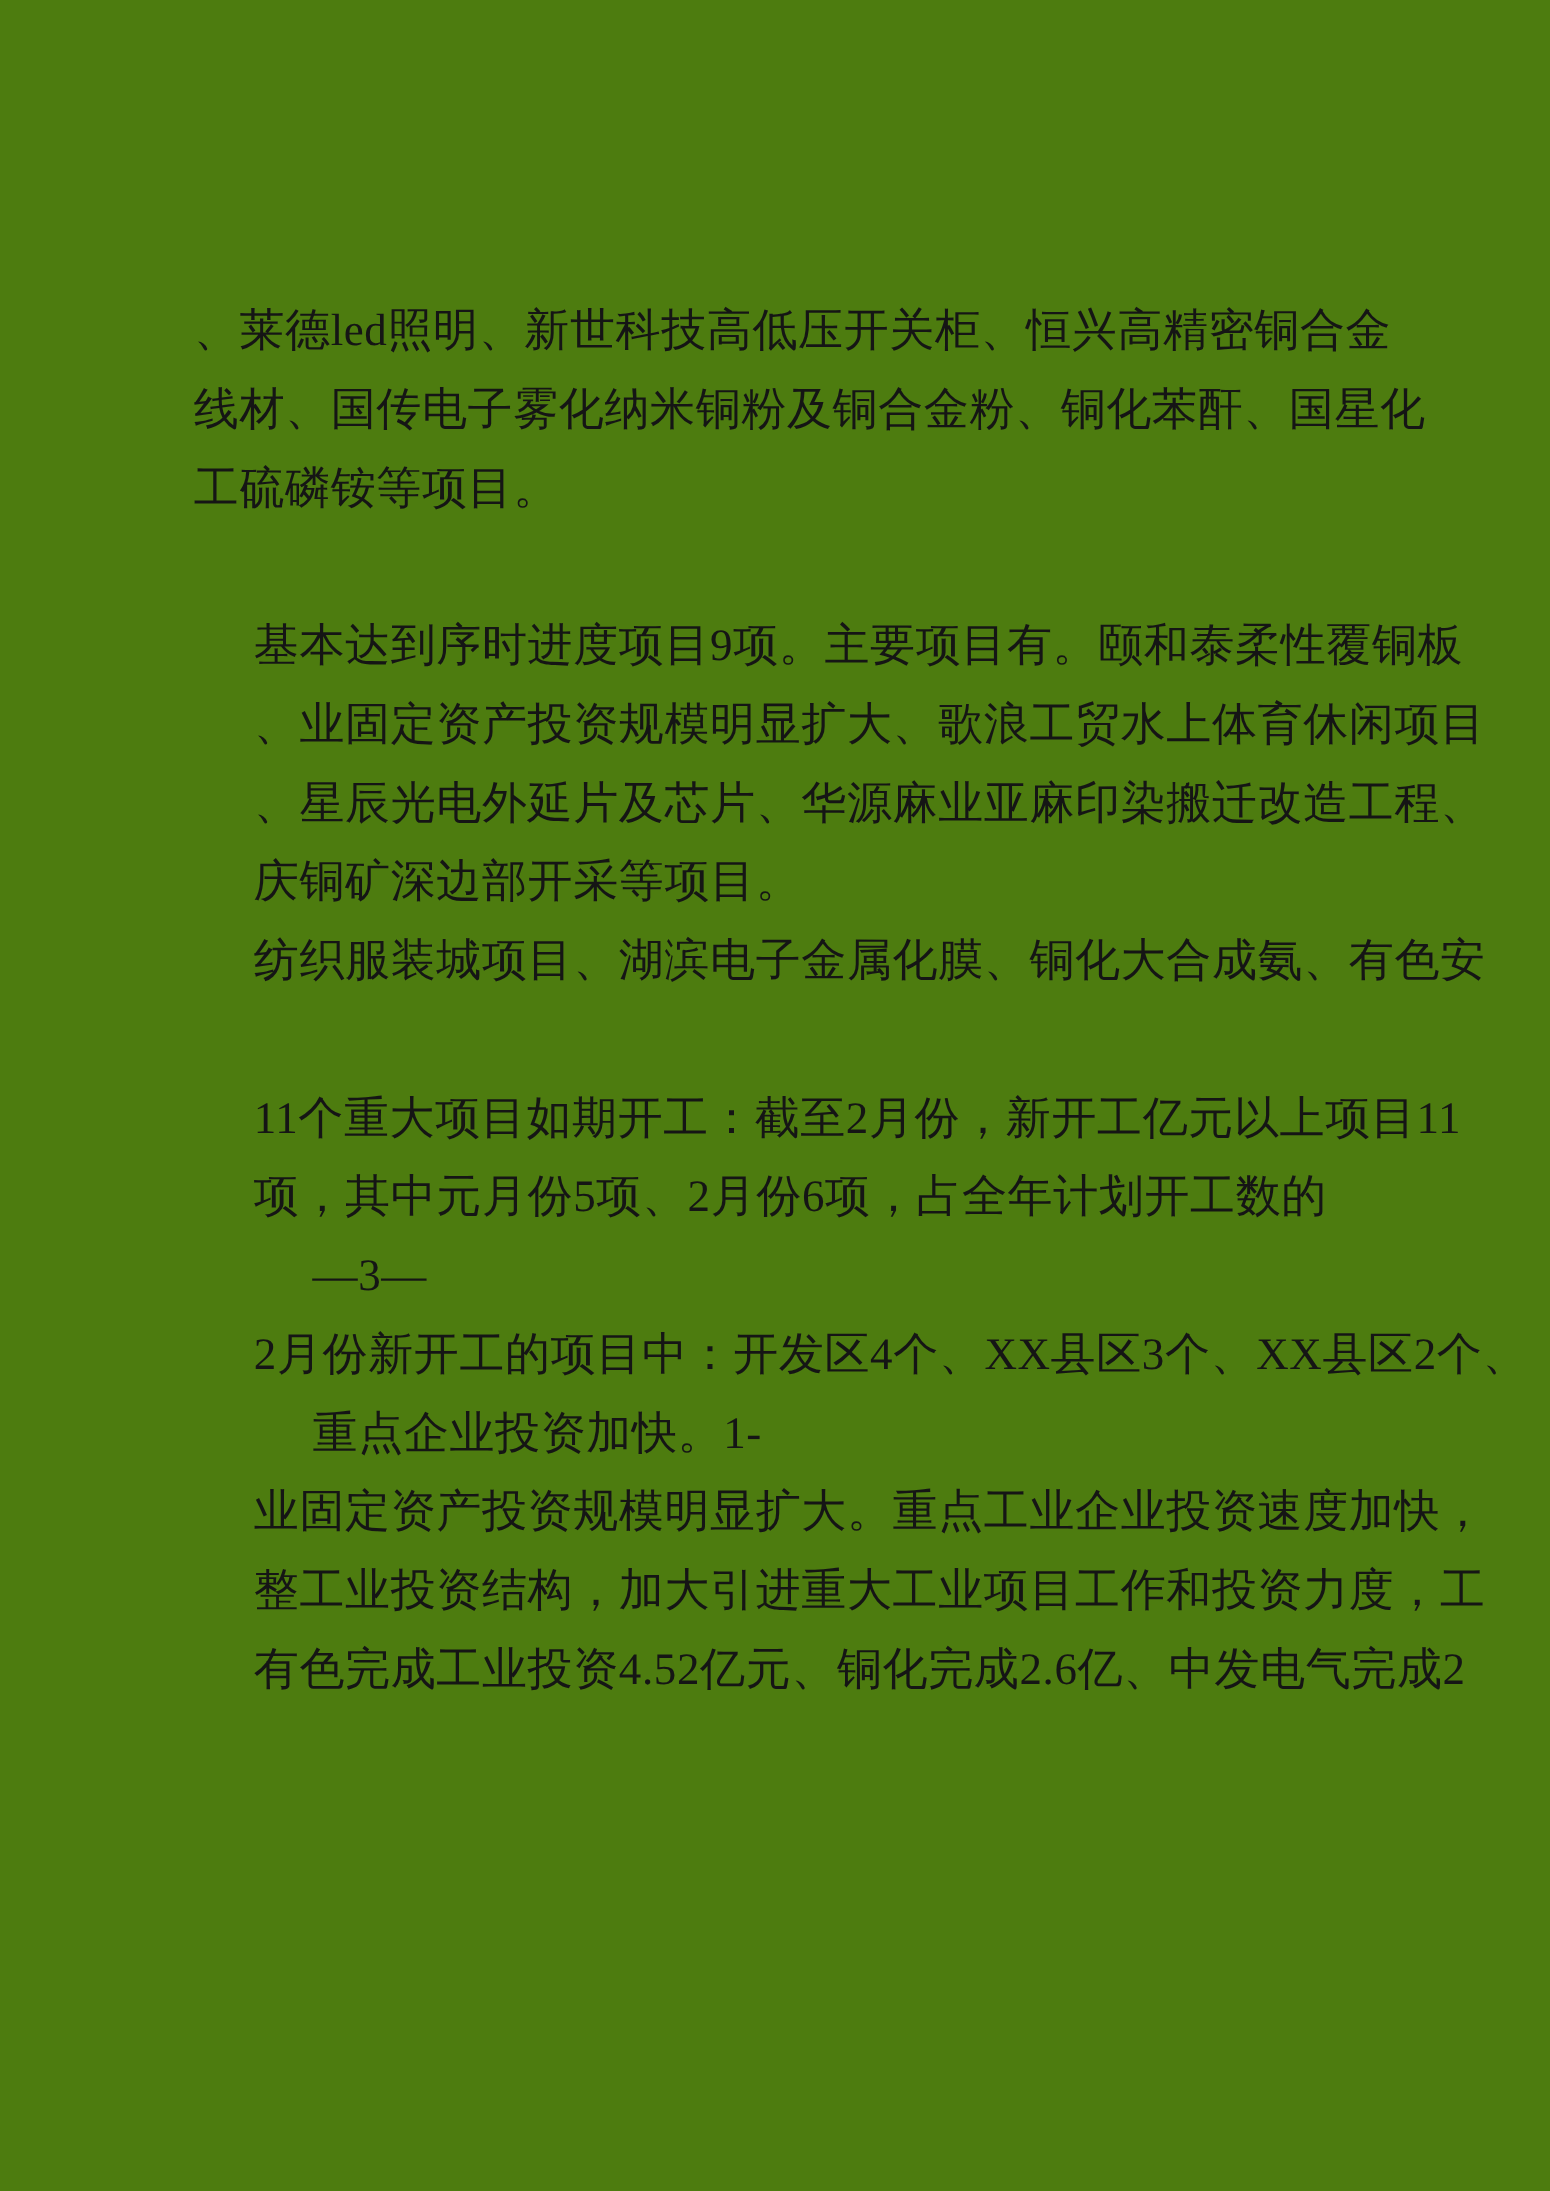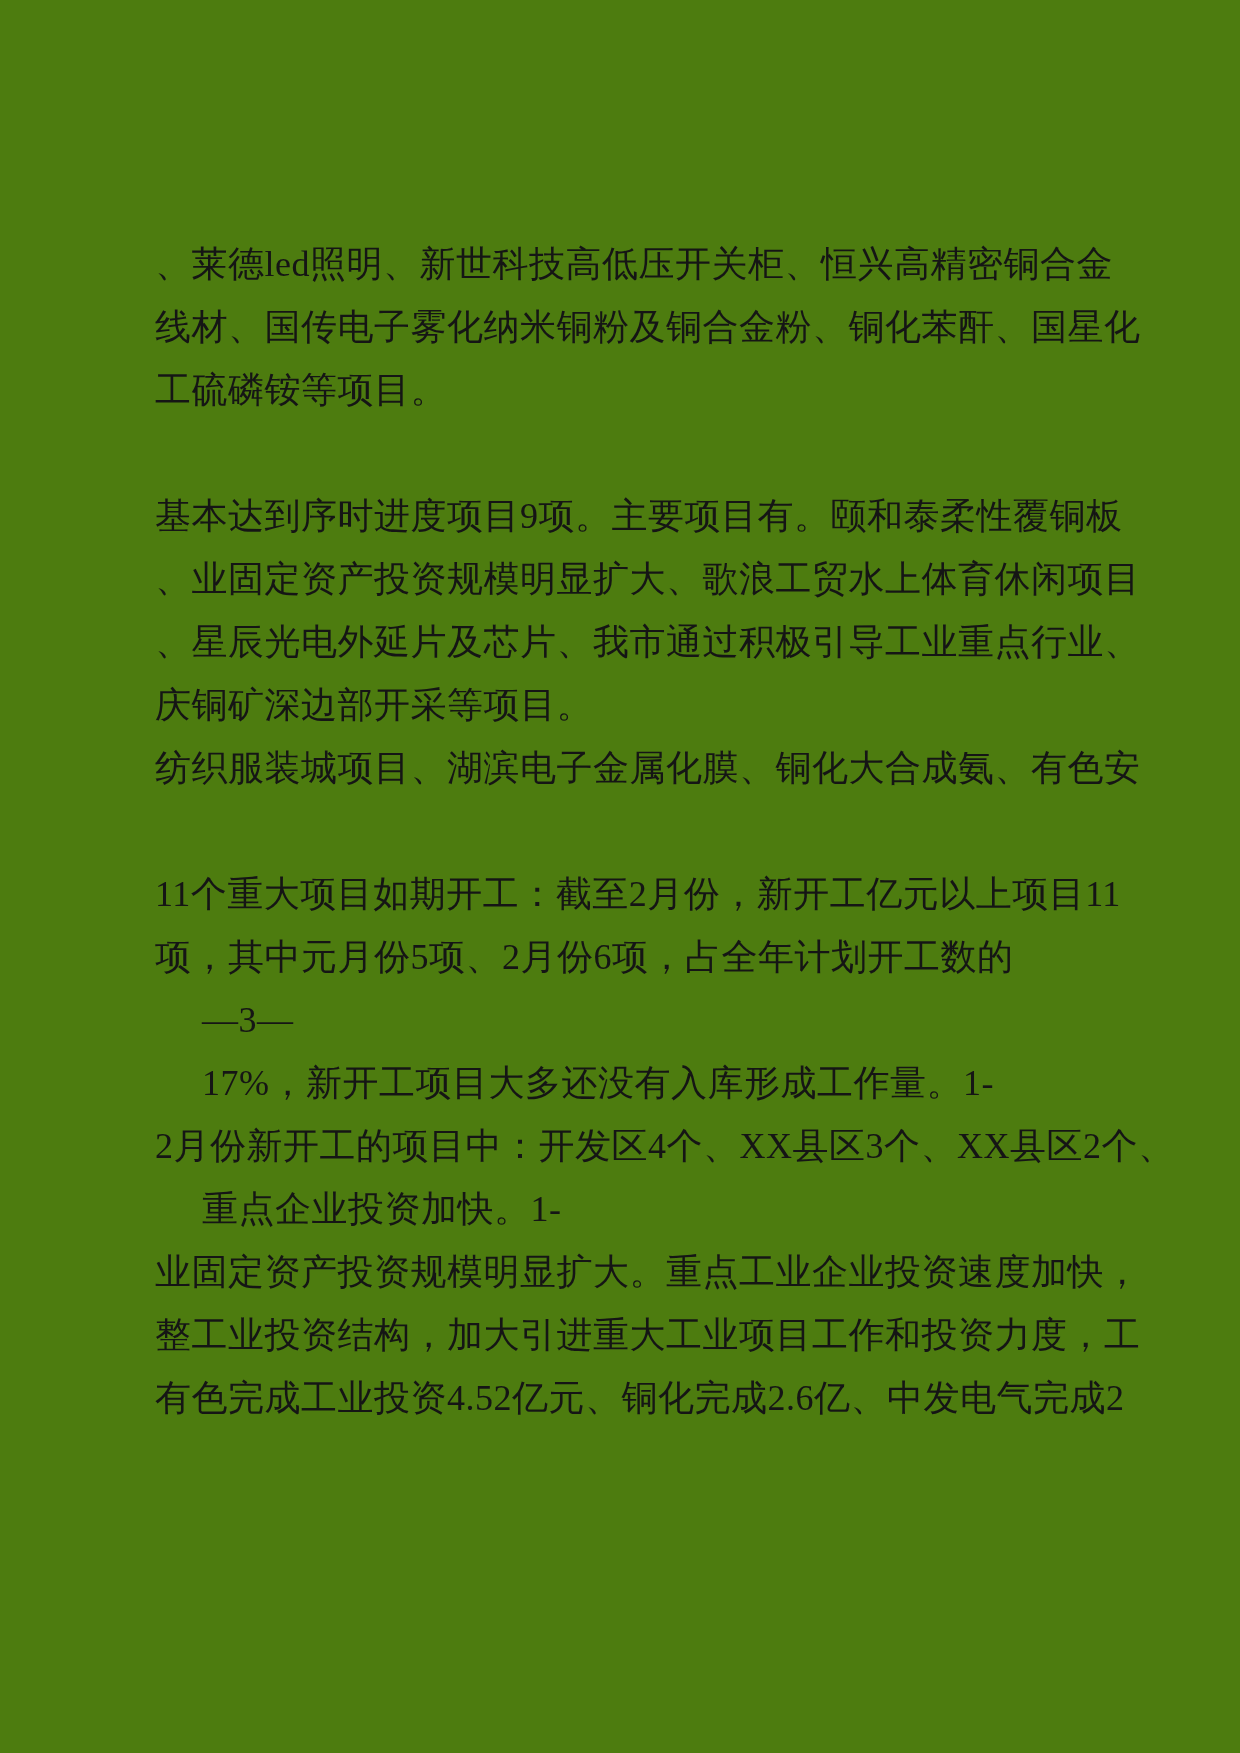--- a/index.html
+++ b/index.html
@@ -20,20 +20,21 @@
     position: absolute;
     left: 155px;
     top: 233px;
     width: 945px;
   }
   .paragraph {
     margin: 0;
   }
   .paragraph + .paragraph {
     margin-top: 63px; 
+    margin-left: 48px;
   }
   .line {
     height: 63px;
     line-height: 63px;
     font-size: 36px;
     white-space: nowrap;
     letter-spacing: 0.5px;
   }
   .line.indent {
     padding-left: 47px;
@@ -45,29 +46,28 @@
 <div class="page">
   <div class="content">
       <div class="paragraph">
         <div class="line">、莱德led照明、新世科技高低压开关柜、恒兴高精密铜合金</div>
         <div class="line">线材、国传电子雾化纳米铜粉及铜合金粉、铜化苯酐、国星化</div>
         <div class="line">工硫磷铵等项目。</div>
       </div>
       <div class="paragraph">
         <div class="line">基本达到序时进度项目9项。主要项目有。颐和泰柔性覆铜板</div>
         <div class="line">、业固定资产投资规模明显扩大、歌浪工贸水上体育休闲项目</div>
-        <div class="line">、星辰光电外延片及芯片、我市通过积极引导工业重点行业、</div>
+        <div class="line">、星辰光电外延片及芯片、华源麻业亚麻印染搬迁改造工程、</div>
         <div class="line">庆铜矿深边部开采等项目。</div>
         <div class="line">纺织服装城项目、湖滨电子金属化膜、铜化大合成氨、有色安</div>
       </div>
       <div class="paragraph">
         <div class="line">11个重大项目如期开工：截至2月份，新开工亿元以上项目11</div>
         <div class="line">项，其中元月份5项、2月份6项，占全年计划开工数的</div>
         <div class="line indent">—3—</div>
-        <div class="line indent">17%，新开工项目大多还没有入库形成工作量。1-</div>
         <div class="line">2月份新开工的项目中：开发区4个、XX县区3个、XX县区2个、</div>
         <div class="line indent">重点企业投资加快。1-</div>
         <div class="line">业固定资产投资规模明显扩大。重点工业企业投资速度加快，</div>
         <div class="line">整工业投资结构，加大引进重大工业项目工作和投资力度，工</div>
         <div class="line">有色完成工业投资4.52亿元、铜化完成2.6亿、中发电气完成2</div>
       </div>
     </div>
 </div>
 
 </body></html>

